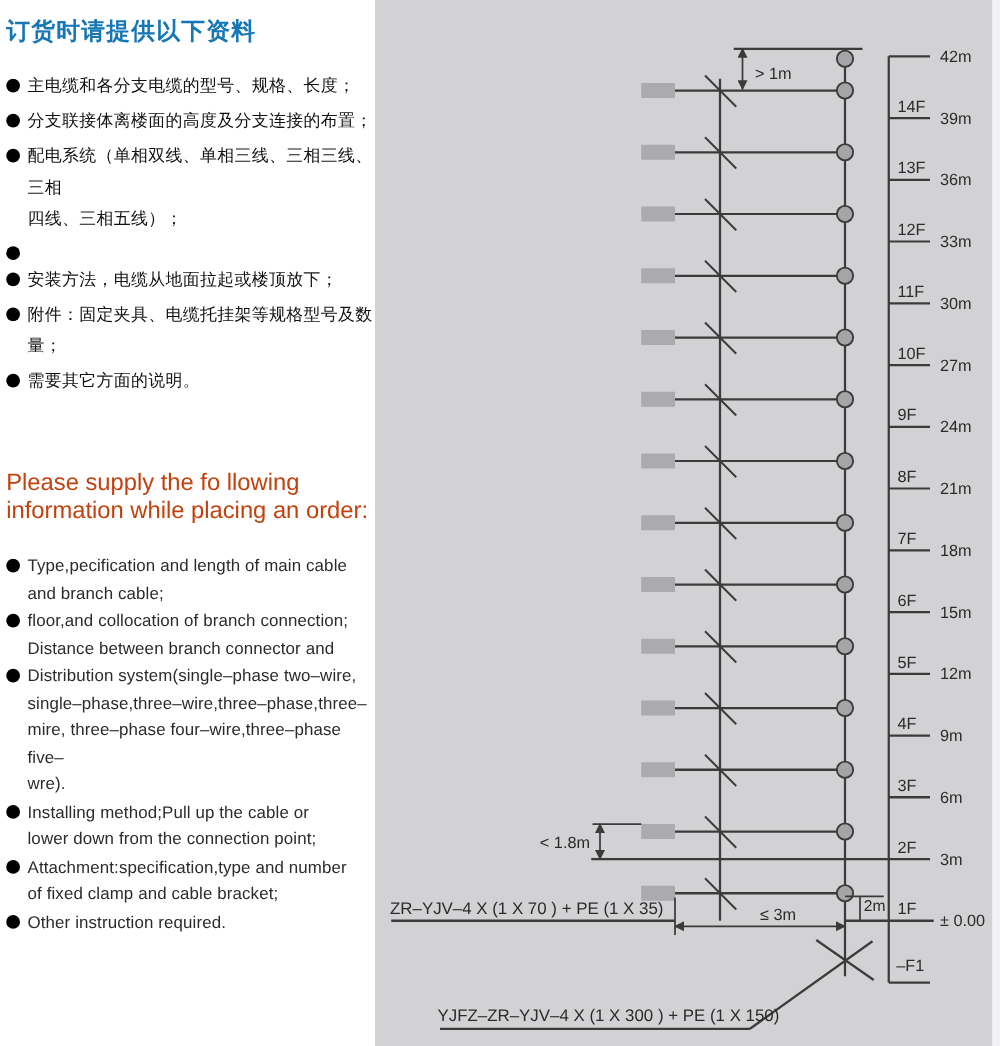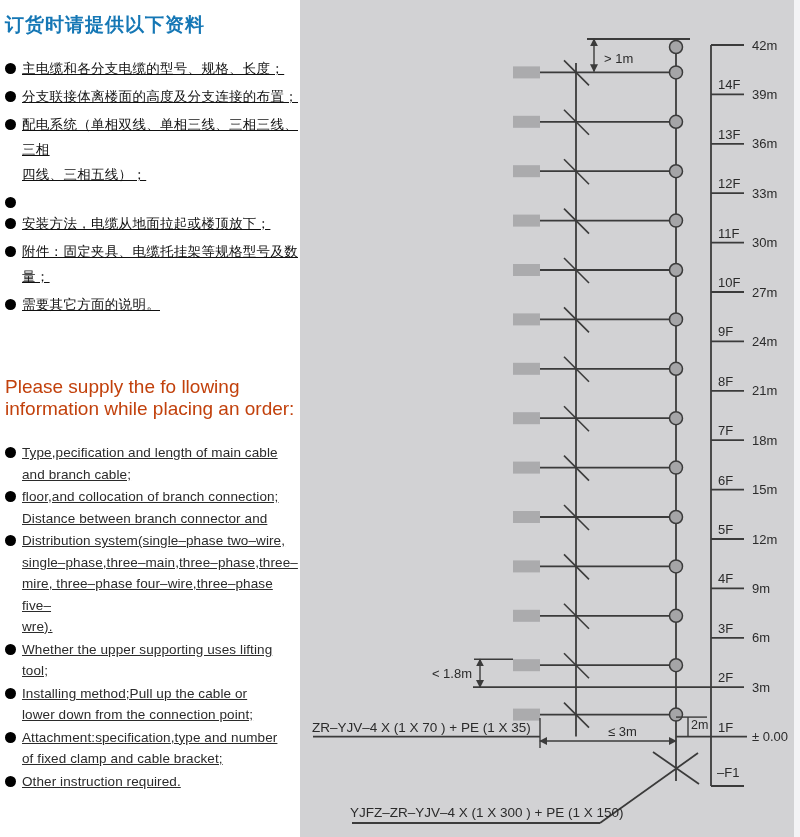--- a/index.html
+++ b/index.html
@@ -12,21 +12,21 @@
   #dsvg text{font-family:"Liberation Sans","DejaVu Sans",sans-serif;}
   
   #left-col{position:absolute;left:0;top:0;width:300px;height:837px;background:#ffffff;}
   .zh-heading{position:absolute;top:12px;left:5px;margin:0;font-size:19px;font-weight:bold;
               color:#1577b5;letter-spacing:1px;white-space:nowrap;}
   .en-heading{position:absolute;top:376px;left:5px;margin:0;font-size:19px;font-weight:normal;
               color:#c2410c;line-height:22px;}
   ul.blist{list-style:none;margin:0;padding:0;position:absolute;left:5px;width:293px;}
   #zh-list{top:56px;}
   #en-list{top:442px;}
-  ul.blist li{display:flex;align-items:flex-start;text-decoration:underline;}
+  ul.blist li{display:flex;align-items:flex-start;}
   .dot{width:11px;height:11px;border-radius:50%;background:#000;flex:none;margin-right:6px;}
   .zh li{margin-bottom:3px;color:#111;}
   .zh .lines div{line-height:25px;font-size:13.5px;letter-spacing:0.3px;}
   .zh .dot{margin-top:7px;}
   .en li{margin-bottom:1px;color:#2b2b2b;}
   .en .lines div{line-height:21.5px;font-size:13.5px;letter-spacing:0.1px;}
   .en .dot{margin-top:5px;}
 </style>
 </head>
 <body>
@@ -90,30 +90,23 @@
           <span class="dot"></span>
           <span class="lines">
             <div>floor,and collocation of branch connection;</div>
             <div>Distance between branch connector and</div>
           </span>
         </li>
         <li>
           <span class="dot"></span>
           <span class="lines">
             <div>Distribution system(single–phase two–wire,</div>
-            <div>single–phase,three–main,three–phase,three–</div>
+            <div>single–phase,three–wire,three–phase,three–</div>
             <div>mire, three–phase four–wire,three–phase five–</div>
             <div>wre).</div>
-          </span>
-        </li>
-        <li>
-          <span class="dot"></span>
-          <span class="lines">
-            <div>Whether the upper supporting uses lifting</div>
-            <div>tool;</div>
           </span>
         </li>
         <li>
           <span class="dot"></span>
           <span class="lines">
             <div>Installing method;Pull up the cable or</div>
             <div>lower down from the connection point;</div>
           </span>
         </li>
         <li>

